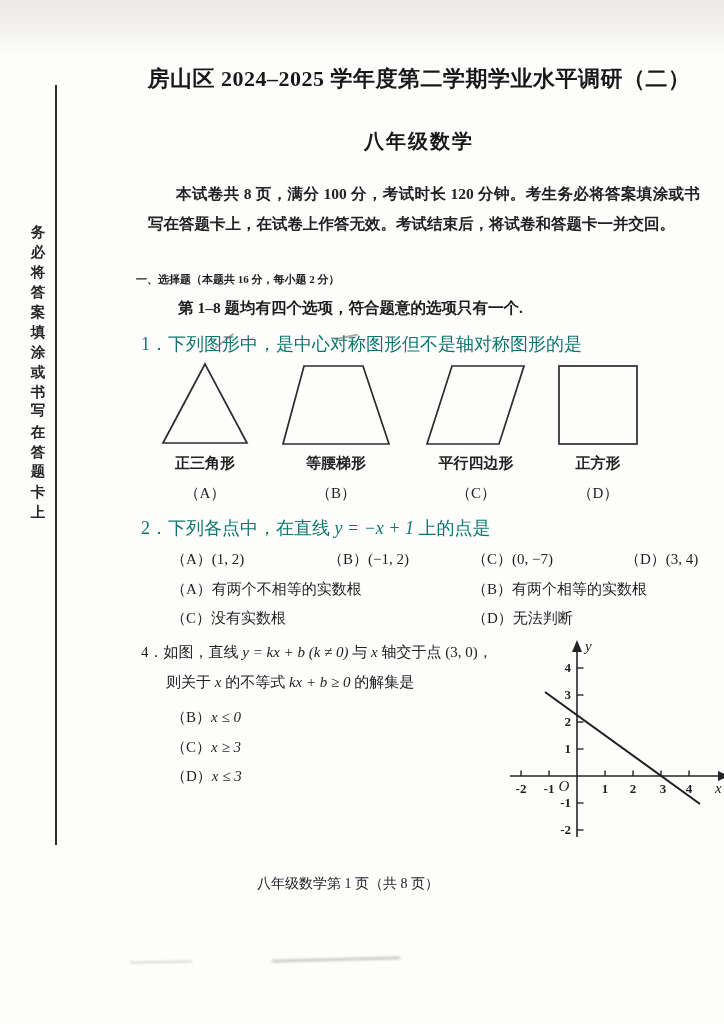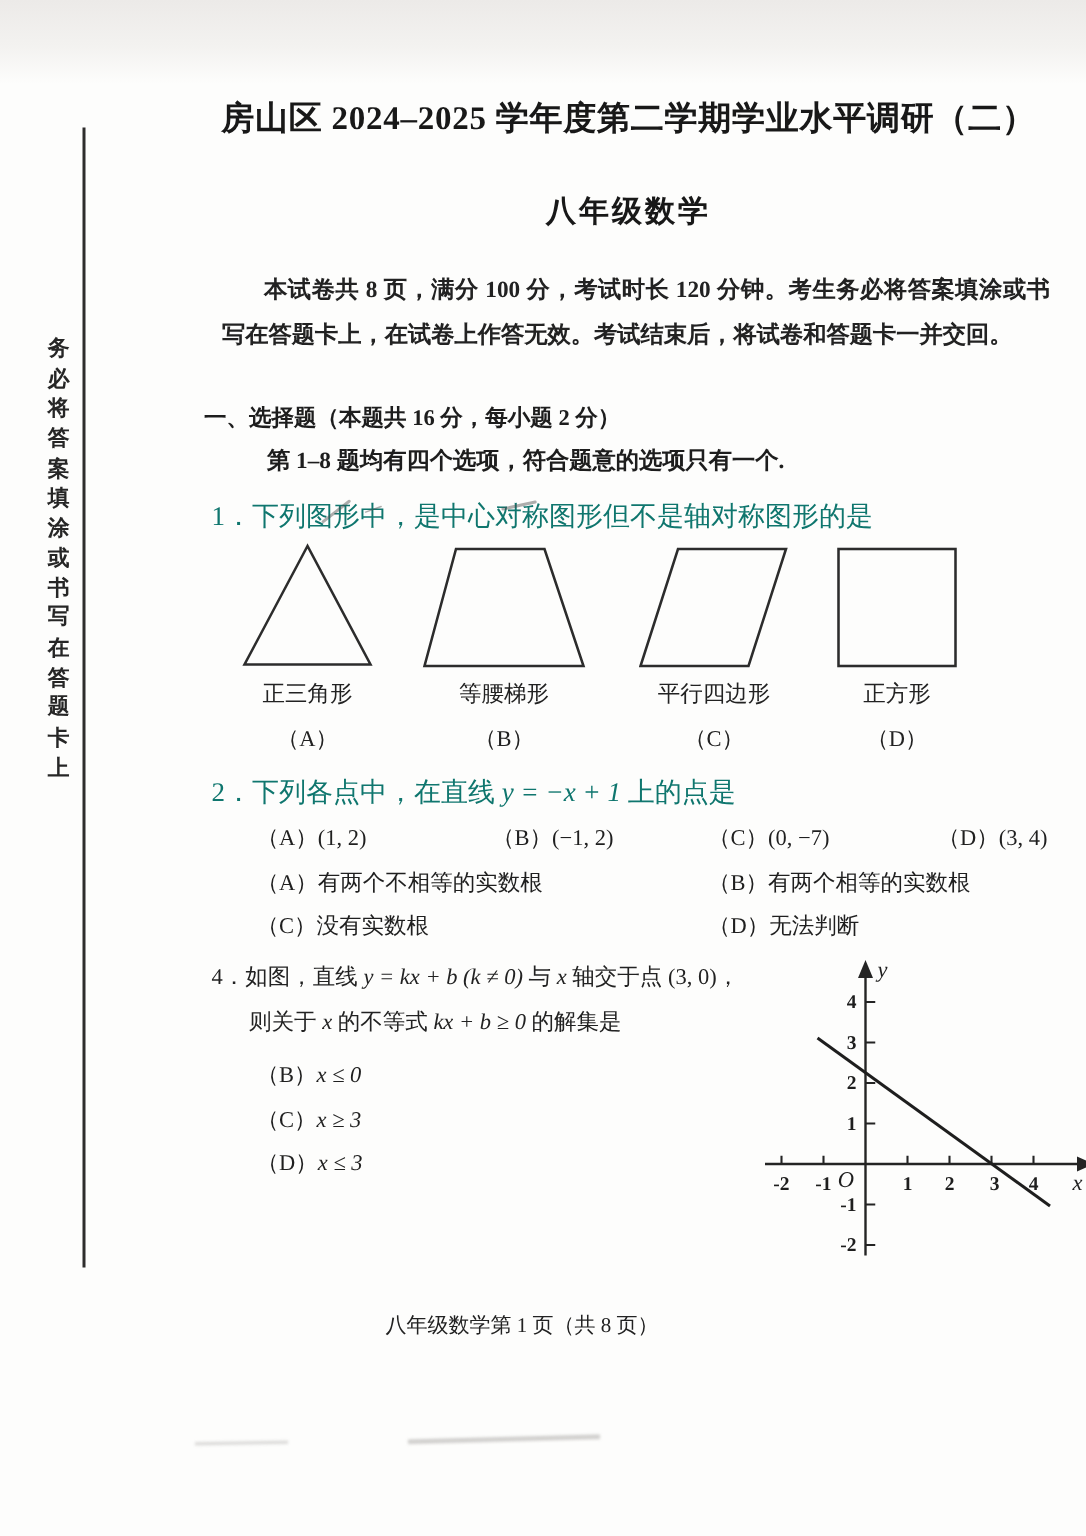--- a/index.html
+++ b/index.html
@@ -29,32 +29,32 @@
 
   .content{position:absolute;left:96px;top:0;width:566px;font-size:15px;line-height:20px;margin-left:40px;}
 
   .title{margin:65px 0 0 0;text-align:center;font-size:22px;line-height:27px;
     font-weight:700;letter-spacing:.5px;color:#181818;}
   .subtitle{margin:38px 0 0 0;text-align:center;font-size:20px;line-height:22px;
     font-weight:700;letter-spacing:2px;color:#181818;}
   .instructions{margin:27px 0 0 12px;width:552px;font-size:15.5px;line-height:30px;
     font-weight:700;text-align:justify;text-indent:28px;color:#222;}
 
-  .sec-heading{margin:30px 0 0 0;font-size:15px;line-height:20px;font-weight:700;color:#1d1d1d;}
+  .sec-heading{margin:30px 0 0 0;font-size:11px;line-height:20px;font-weight:700;color:#1d1d1d;}
   .sec-note{margin:9px 0 0 42px;font-size:15.5px;line-height:20px;font-weight:700;color:#1d1d1d;}
 
   .stem{margin:16px 0 0 5px;font-size:18px;line-height:21px;color:#0f766e;}
   .math{font-style:italic;font-family:"Liberation Serif","DejaVu Serif",serif;}
 
   
   .shapes-row{position:relative;margin-top:7px;height:141px;}
   .shape-fig{position:absolute;top:0;width:140px;display:flex;flex-direction:column;align-items:center;}
   .shape-fig .shape-box{height:84px;display:flex;align-items:flex-end;}
   .shape-fig svg{display:block;}
-  .shape-fig .cap{margin-top:7px;font-size:15px;line-height:20px;font-weight:400;color:#222;}
+  .shape-fig .cap{margin-top:7px;font-size:15px;line-height:20px;font-weight:700;color:#222;}
   .shape-fig .opt{margin-top:10px;font-size:15px;line-height:20px;color:#222;}
   .fig1{left:-1px;}.fig2{left:130px;}.fig3{left:270px;}.fig4{left:392px;}
   .shape-stroke{fill:none;stroke:#2c2c2c;stroke-width:1.7;}
 
   
   .optrow{position:relative;margin-top:10px;height:21px;font-size:15px;line-height:21px;}
   .optrow .o{position:absolute;top:0;white-space:nowrap;}
   .q2a{left:35px;}.q2b{left:192px;}.q2c{left:336px;}.q2d{left:489px;}
   .q3row{position:relative;margin-top:9px;height:20px;font-size:15px;line-height:20px;}
   .q3c1{position:absolute;left:35px;white-space:nowrap;}

